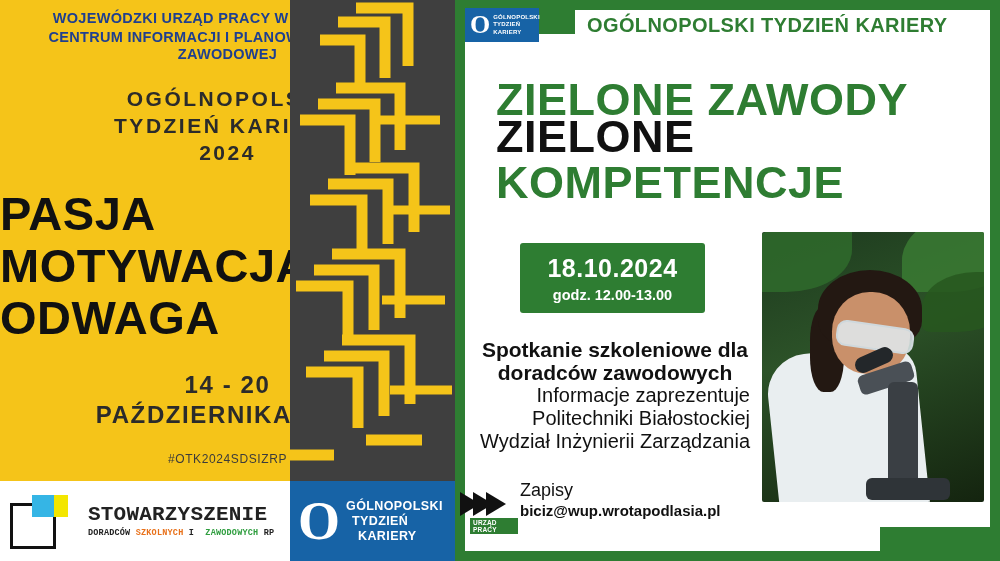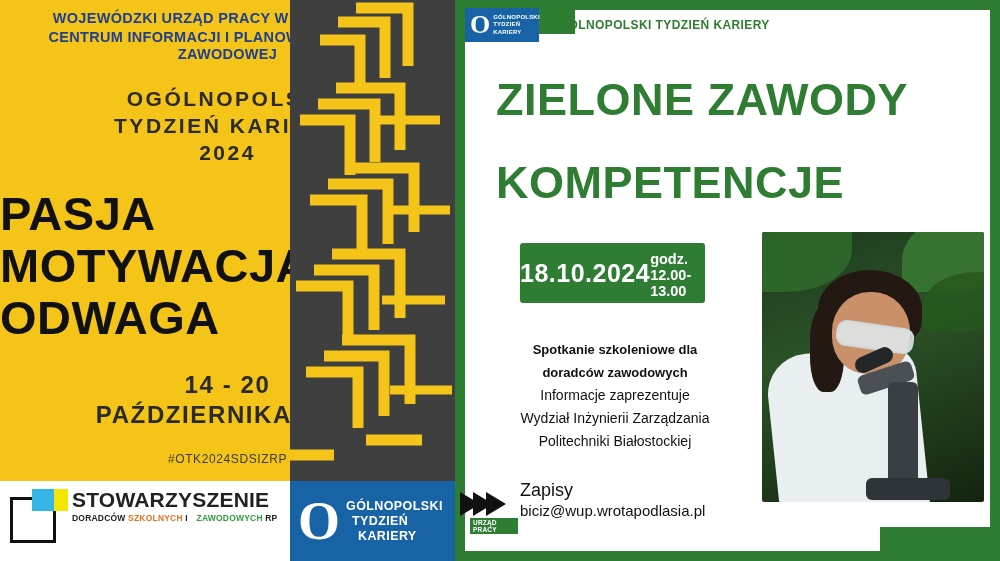--- a/index.html
+++ b/index.html
@@ -36,21 +36,21 @@
     margin-top:22px;text-align:center;color:#3b3b3b;
     font-size:12px;letter-spacing:.6px;
   }
 
   
   .greyband{position:absolute;left:290px;top:0;width:165px;height:481px;background:#3f3f3f;overflow:hidden;}
   .greyband svg{position:absolute;left:0;top:0;}
 
   
   .bottomleft{position:absolute;left:0;top:481px;width:290px;height:80px;background:#fff;}
-  .sdsiz{position:absolute;left:10px;top:8px;width:270px;height:64px;display:flex;gap:0;}
+  .sdsiz{position:absolute;left:10px;top:8px;width:270px;height:64px;display:flex;align-items:center;gap:16px;font-family:Liberation Mono, monospace;}
   .sdsiz-mark{position:relative;width:62px;height:52px;flex:none;}
   .sdsiz-mark .sq{position:absolute;border:3px solid #111;}
   .sdsiz-mark .s1{left:0;top:8px;width:40px;height:40px;background:#fff;}
   .sdsiz-mark .s2{left:22px;top:0;width:22px;height:22px;background:#35b5e5;border:none;}
   .sdsiz-mark .s3{left:44px;top:0;width:14px;height:22px;background:#f3e600;border:none;}
   .sdsiz-txt{line-height:1.05;}
   .sdsiz-txt .t1{font-size:21px;font-weight:bold;color:#222;letter-spacing:.2px;}
   .sdsiz-txt .t2{font-size:8.5px;font-weight:bold;color:#222;letter-spacing:.2px;margin-top:3px;}
   .sdsiz-txt .t2 .o{color:#e8711a;}
   .sdsiz-txt .t2 .g{color:#2f9e3f;margin-left:6px;}
@@ -66,33 +66,33 @@
   
   .right{position:absolute;left:455px;top:0;width:545px;height:561px;background:#ffffff;}
   .right-border{position:absolute;left:455px;top:0;width:545px;height:561px;border:10px solid #2E7D32;box-sizing:border-box;pointer-events:none;}
   .corner-tl{position:absolute;left:455px;top:0;width:120px;height:34px;background:#2E7D32;}
   .corner-br{position:absolute;left:880px;top:527px;width:120px;height:34px;background:#2E7D32;}
 
   .right-head{position:absolute;left:465px;top:6px;width:525px;height:38px;display:flex;align-items:center;gap:10px;}
   .otk-small{width:74px;height:34px;background:#1763a6;display:flex;align-items:center;gap:3px;padding-left:5px;box-sizing:border-box;}
   .otk-small .o{font-family:"Liberation Serif", serif;font-size:26px;color:#fff;font-weight:bold;line-height:26px;}
   .otk-small .ws{color:#fff;font-size:6px;font-weight:bold;line-height:7.5px;letter-spacing:.2px;}
-  .right-head .htxt{color:#2E7D32;font-size:12px;font-weight:bold;letter-spacing:.4px;}
+  .right-head .htxt{color:#2E7D32;font-size:20px;font-weight:bold;letter-spacing:.4px;margin-left:38px;}
 
   .title1{position:absolute;left:496px;top:58px;color:#2E7D32;font-size:45px;font-weight:bold;letter-spacing:.5px;line-height:50px;margin-top:17px;}
   .title2{position:absolute;left:496px;top:112px;color:#111;font-size:45px;font-weight:bold;letter-spacing:.5px;line-height:50px;}
   .title3{position:absolute;left:496px;top:158px;color:#2E7D32;font-size:45px;font-weight:bold;letter-spacing:.5px;line-height:50px;}
 
-  .datebox{position:absolute;left:520px;top:243px;width:185px;height:60px;background:#2E7D32;border-radius:3px;display:flex;flex-direction:row;align-items:center;justify-content:center;}
+  .datebox{position:absolute;left:520px;top:243px;width:185px;height:70px;background:#2E7D32;border-radius:3px;display:flex;flex-direction:column;align-items:center;justify-content:center;}
   .datebox .d1{color:#fff;font-size:25px;font-weight:bold;letter-spacing:.5px;}
   .datebox .d2{color:#fff;font-size:14.5px;font-weight:bold;margin-top:4px;}
 
   .desc{position:absolute;left:480px;top:338px;width:270px;text-align:center;color:#111;}
-  .desc .b{font-size:13px;font-weight:bold;line-height:23px;}
-  .desc .n{font-size:14px;line-height:23px;}
+  .desc .b{font-size:21px;font-weight:bold;line-height:23px;}
+  .desc .n{font-size:20px;line-height:23px;text-align:right;}
 
   
   .photo{position:absolute;left:762px;top:232px;width:222px;height:270px;overflow:hidden;border-radius:2px;}
   .photo .bg{position:absolute;inset:0;background:linear-gradient(160deg,#1d3a1e 0%,#2c5228 40%,#14240f 100%);}
   .leaf{position:absolute;border-radius:60% 10% 60% 10%;background:#2f6b2c;opacity:.85;}
   .lab-coat{position:absolute;left:10px;top:118px;width:150px;height:160px;background:#e9eef0;border-radius:40px 30px 0 0;transform:rotate(-6deg);}
   .head{position:absolute;left:70px;top:60px;width:78px;height:82px;background:#c9906a;border-radius:48% 48% 45% 45%;}
   .hair{position:absolute;left:56px;top:38px;width:104px;height:78px;background:#231812;border-radius:55% 55% 38% 38%;}
   .hair2{position:absolute;left:48px;top:74px;width:34px;height:86px;background:#231812;border-radius:40%;}
   .goggles{position:absolute;left:74px;top:92px;width:74px;height:22px;background:rgba(225,235,240,.85);border:2px solid #cfd8dc;border-radius:10px;transform:rotate(8deg);}
@@ -105,21 +105,21 @@
   .arrowlogo{position:absolute;left:460px;top:490px;width:58px;height:44px;}
   .arrowlogo .a{position:absolute;width:0;height:0;border-top:12px solid transparent;border-bottom:12px solid transparent;border-left:20px solid #111;}
   .arrowlogo .a1{left:0;top:2px;}
   .arrowlogo .a2{left:13px;top:2px;}
   .arrowlogo .a3{left:26px;top:2px;}
   .arrowlogo .cap{position:absolute;left:10px;top:28px;background:#2E7D32;color:#fff;font-size:6.5px;font-weight:bold;padding:1px 3px;letter-spacing:.2px;}
 
   .contact{position:absolute;left:520px;top:481px;width:340px;color:#111;}
   .contact .c0{font-size:18px;line-height:18px;}
   .contact .c1{font-size:15px;font-weight:bold;line-height:23px;}
-  .contact .c2{font-size:15px;font-weight:normal;line-height:23px;}
+  .contact .c2{font-size:15px;font-weight:bold;line-height:23px;}
 </style>
 </head>
 <body>
 
 <div class="poster">
 
   <div class="left">
     <div class="left-head">
       <div class="l1">WOJEWÓDZKI URZĄD PRACY W BIAŁYMSTOKU</div>
       <div class="l2">CENTRUM INFORMACJI I PLANOWANIA KARIERY ZAWODOWEJ</div>
@@ -228,33 +228,34 @@
       <div class="ws">
         <div>GÓLNOPOLSKI</div>
         <div>TYDZIEŃ</div>
         <div>KARIERY</div>
       </div>
     </div>
     <div class="htxt">OGÓLNOPOLSKI TYDZIEŃ KARIERY</div>
   </div>
 
   <div class="title1">ZIELONE ZAWODY</div>
+  <div class="title2">ZIELONE</div>
   <div class="title3">KOMPETENCJE</div>
 
   <div class="datebox">
     <div class="d1">18.10.2024</div>
     <div class="d2">godz. 12.00-13.00</div>
   </div>
 
   <div class="desc">
     <div class="b">Spotkanie szkoleniowe dla</div>
     <div class="b">doradców zawodowych</div>
     <div class="n">Informacje zaprezentuje</div>
+    <div class="n">Politechniki Białostockiej</div>
     <div class="n">Wydział Inżynierii Zarządzania</div>
-    <div class="n">Politechniki Białostockiej</div>
   </div>
 
   <div class="arrowlogo">
     <div class="a a1"></div>
     <div class="a a2"></div>
     <div class="a a3"></div>
     <div class="cap">URZĄD PRACY</div>
   </div>
 
   <div class="contact">

